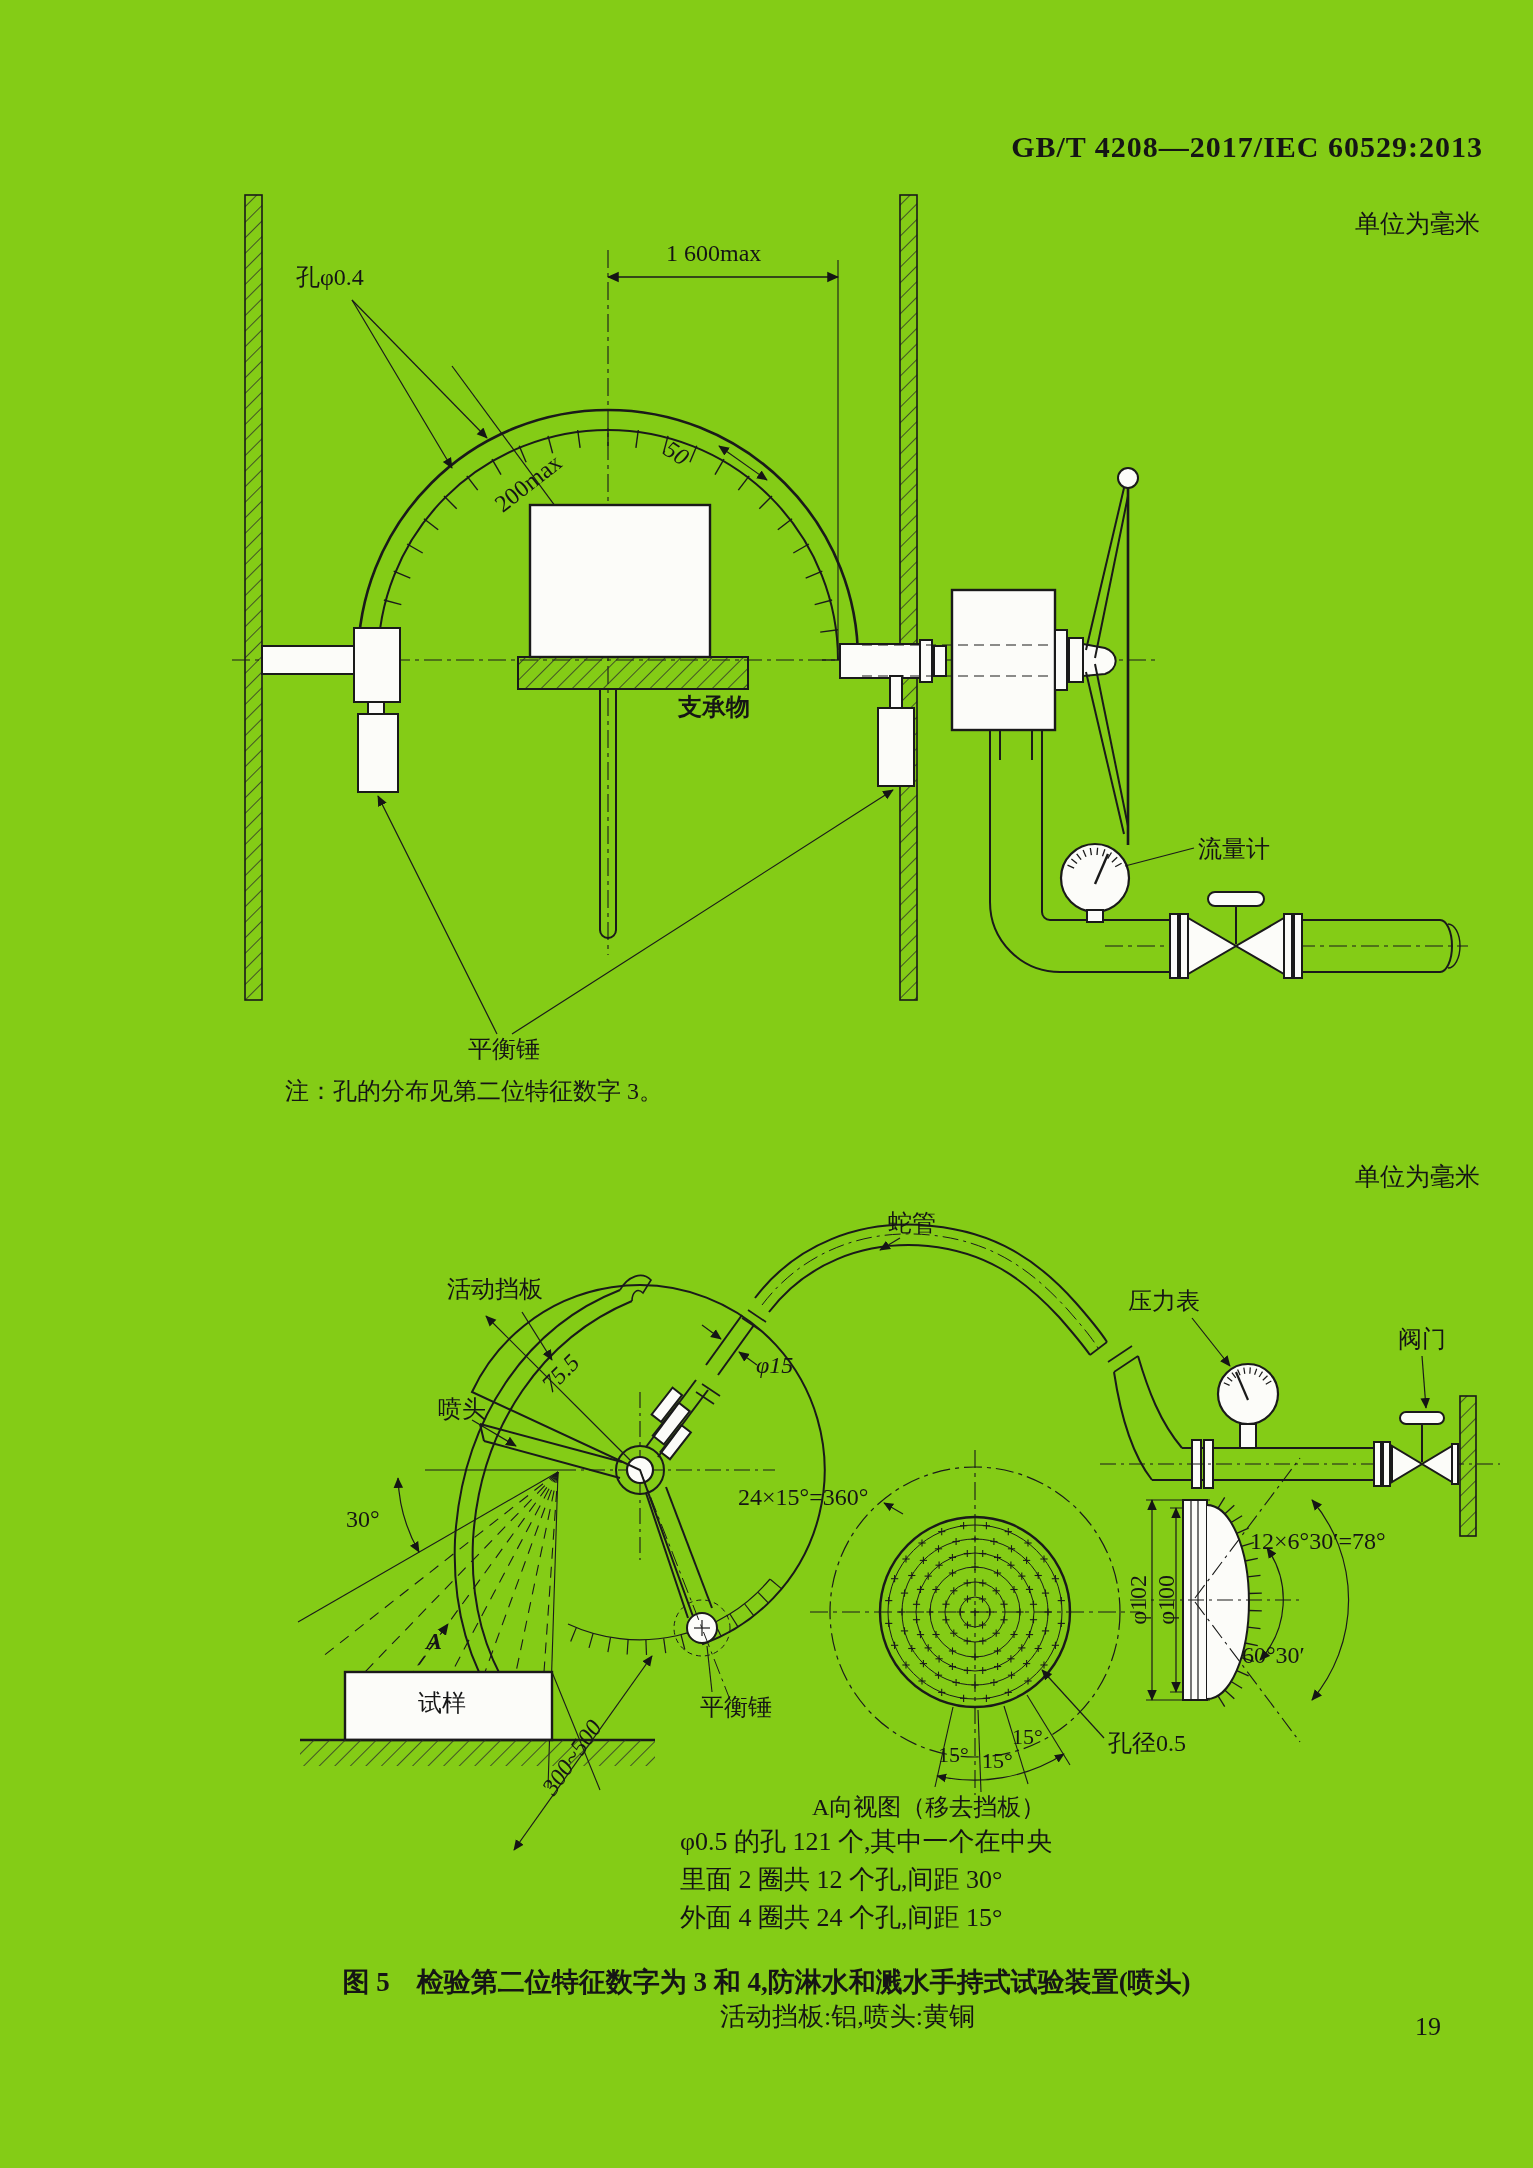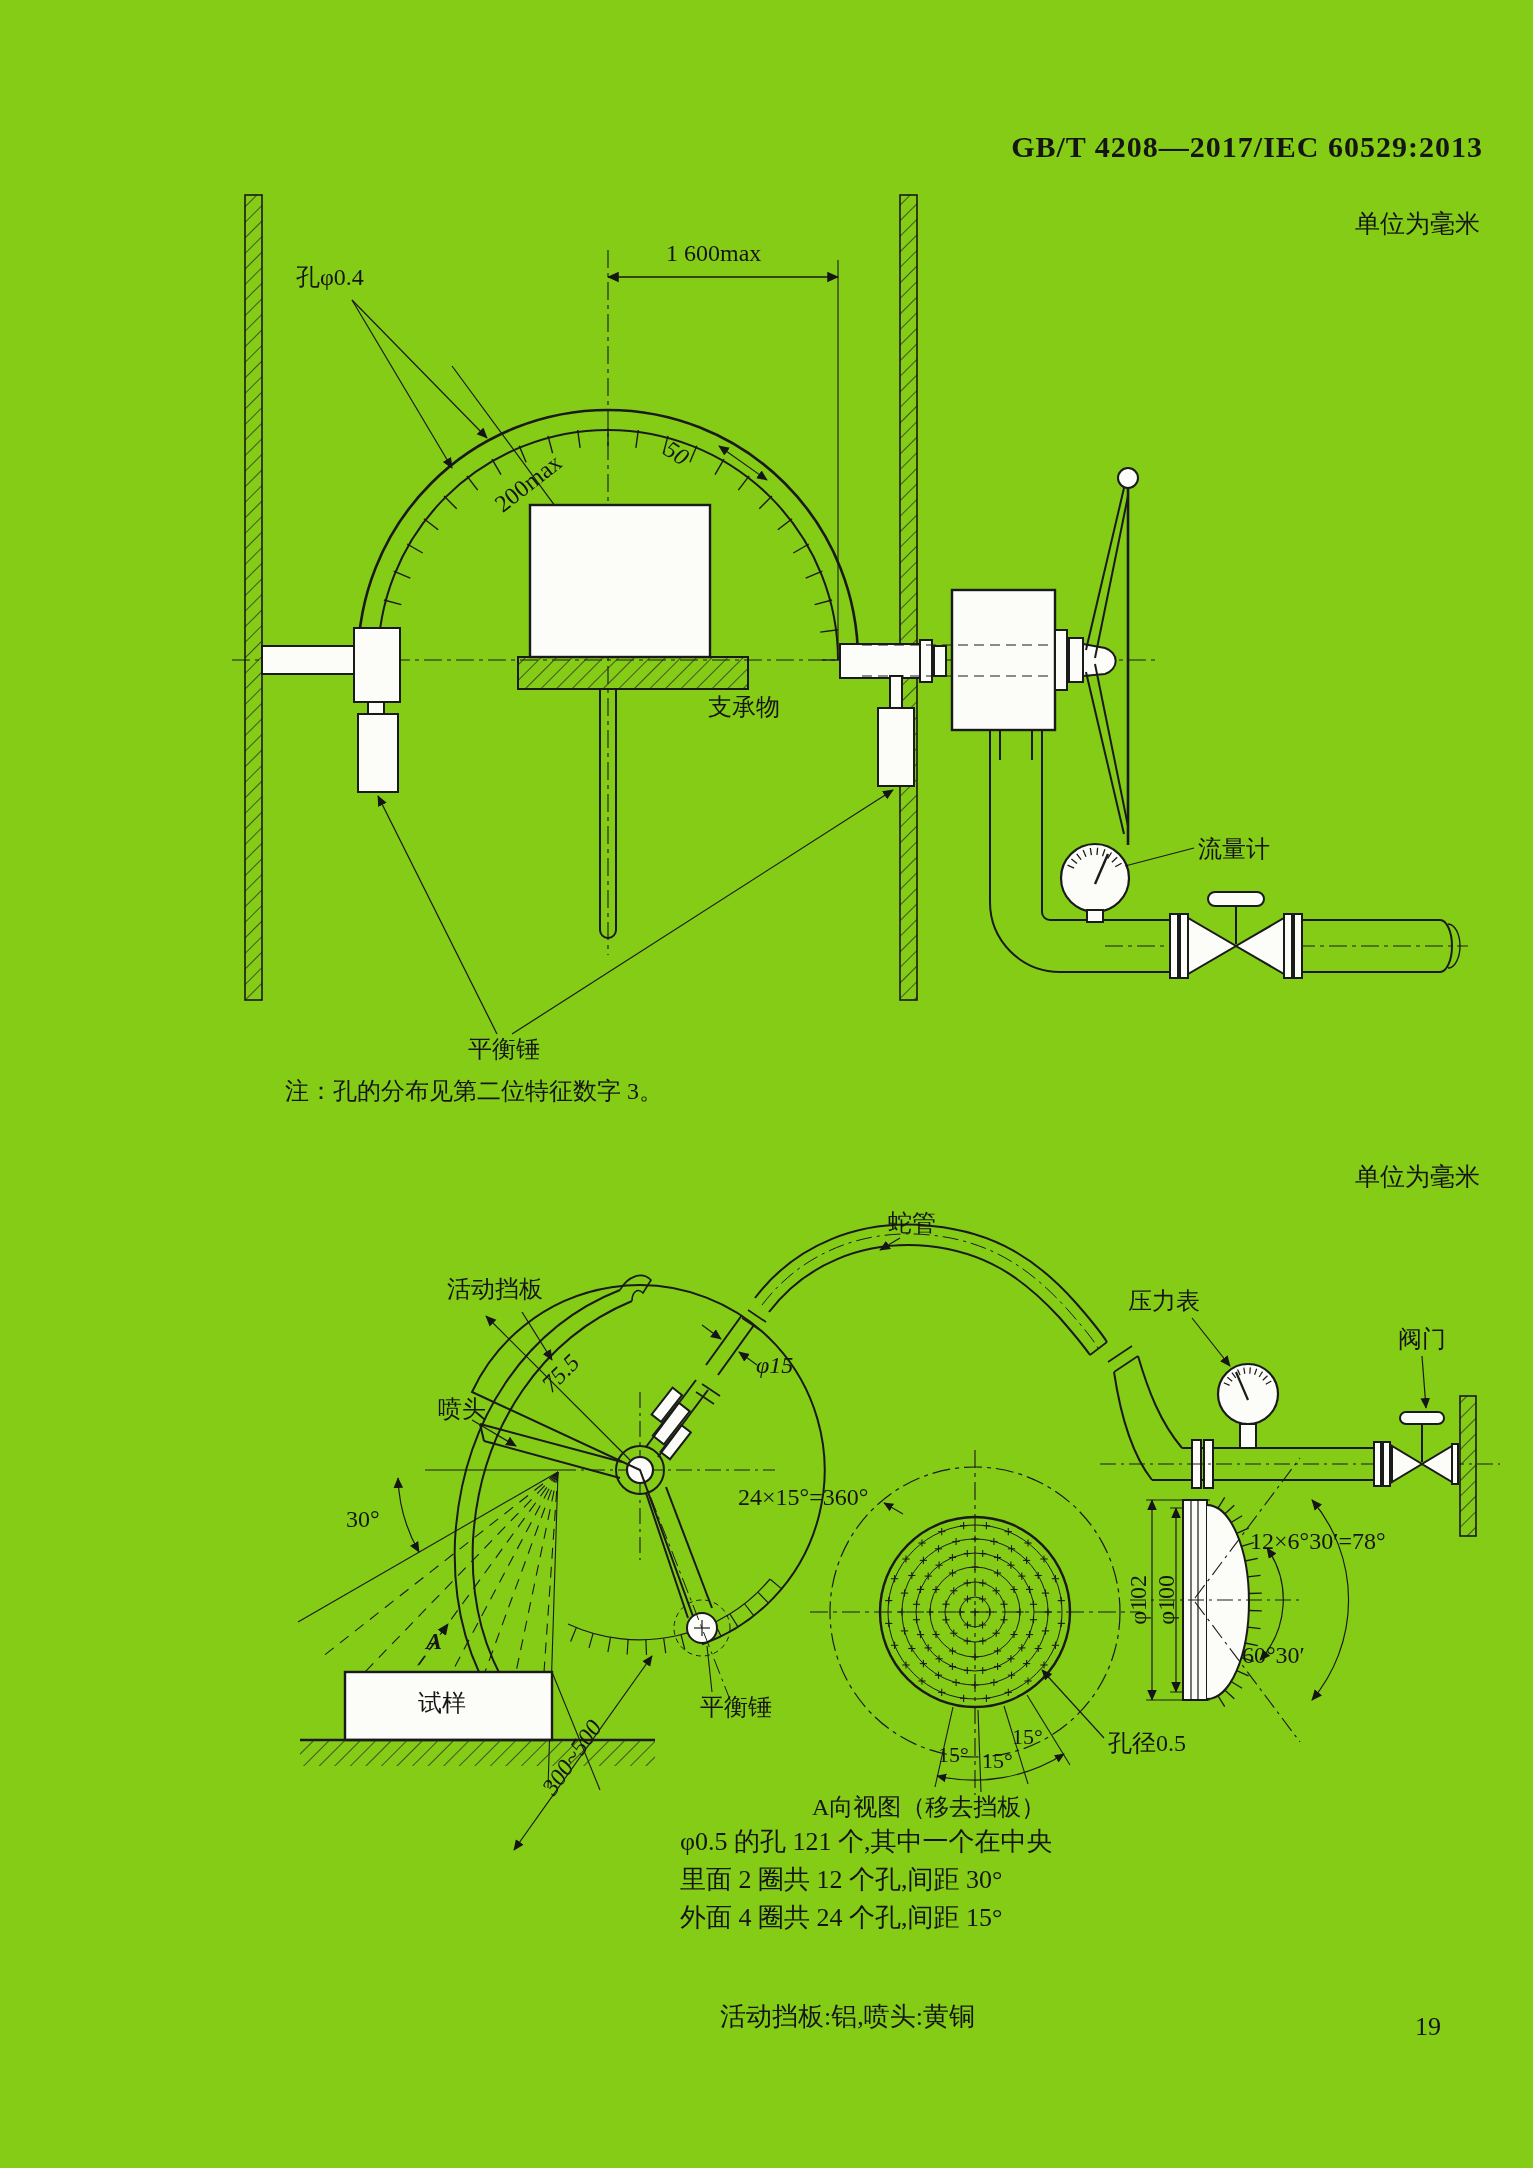--- a/index.html
+++ b/index.html
@@ -551,21 +551,21 @@
     </g>
   </svg>
 
   <div class="hdr">GB/T 4208—2017/IEC 60529:2013</div>
   <div class="unit" style="top:207px;">单位为毫米</div>
 
   <div class="lb" style="left:666px;top:240px;">1 600max</div>
   <div class="lb" style="left:296px;top:264px;">孔φ0.4</div>
   <div class="lb rot" style="left:490px;top:470px;transform:rotate(-38deg);">200max</div>
   <div class="lb italic rot" style="left:664px;top:440px;transform:rotate(33deg);">50</div>
-  <div class="lb" style="left:708px;top:694px;">支承物</div>
+  <div class="lb" style="left:678px;top:694px;font-weight:bold;">支承物</div>
   <div class="lb" style="left:1198px;top:836px;">流量计</div>
   <div class="lb" style="left:468px;top:1036px;">平衡锤</div>
   <div class="lb" style="left:285px;top:1078px;">注：孔的分布见第二位特征数字 3。</div>
 
   <div class="unit" style="top:1160px;">单位为毫米</div>
 
   <div class="lb" style="left:888px;top:1210px;text-align:right;">蛇管</div>
   <div class="lb" style="left:1128px;top:1288px;">压力表</div>
   <div class="lb" style="left:1398px;top:1326px;">阀门</div>
   <div class="lb" style="left:447px;top:1276px;">活动挡板</div>
@@ -586,14 +586,15 @@
   <div class="lb small" style="left:982px;top:1748px;">15°</div>
   <div class="lb small" style="left:938px;top:1742px;">15°</div>
   <div class="lb" style="left:1108px;top:1730px;">孔径0.5</div>
   <div class="lb" style="left:812px;top:1794px;">A向视图（移去挡板）</div>
 
   <div class="spec" style="top:1824px;">φ0.5 的孔 121 个,其中一个在中央</div>
   <div class="spec" style="top:1862px;">里面 2 圈共 12 个孔,间距 30°</div>
   <div class="spec" style="top:1900px;">外面 4 圈共 24 个孔,间距 15°</div>
   <div class="spec" style="top:1999px;margin-left:40px;">活动挡板:铝,喷头:黄铜</div>
 
+  <div class="caption" style="top:1964px;">图 5　检验第二位特征数字为 3 和 4,防淋水和溅水手持式试验装置(喷头)</div>
   <div class="pageno">19</div>
 </div>
 
 </body></html>

